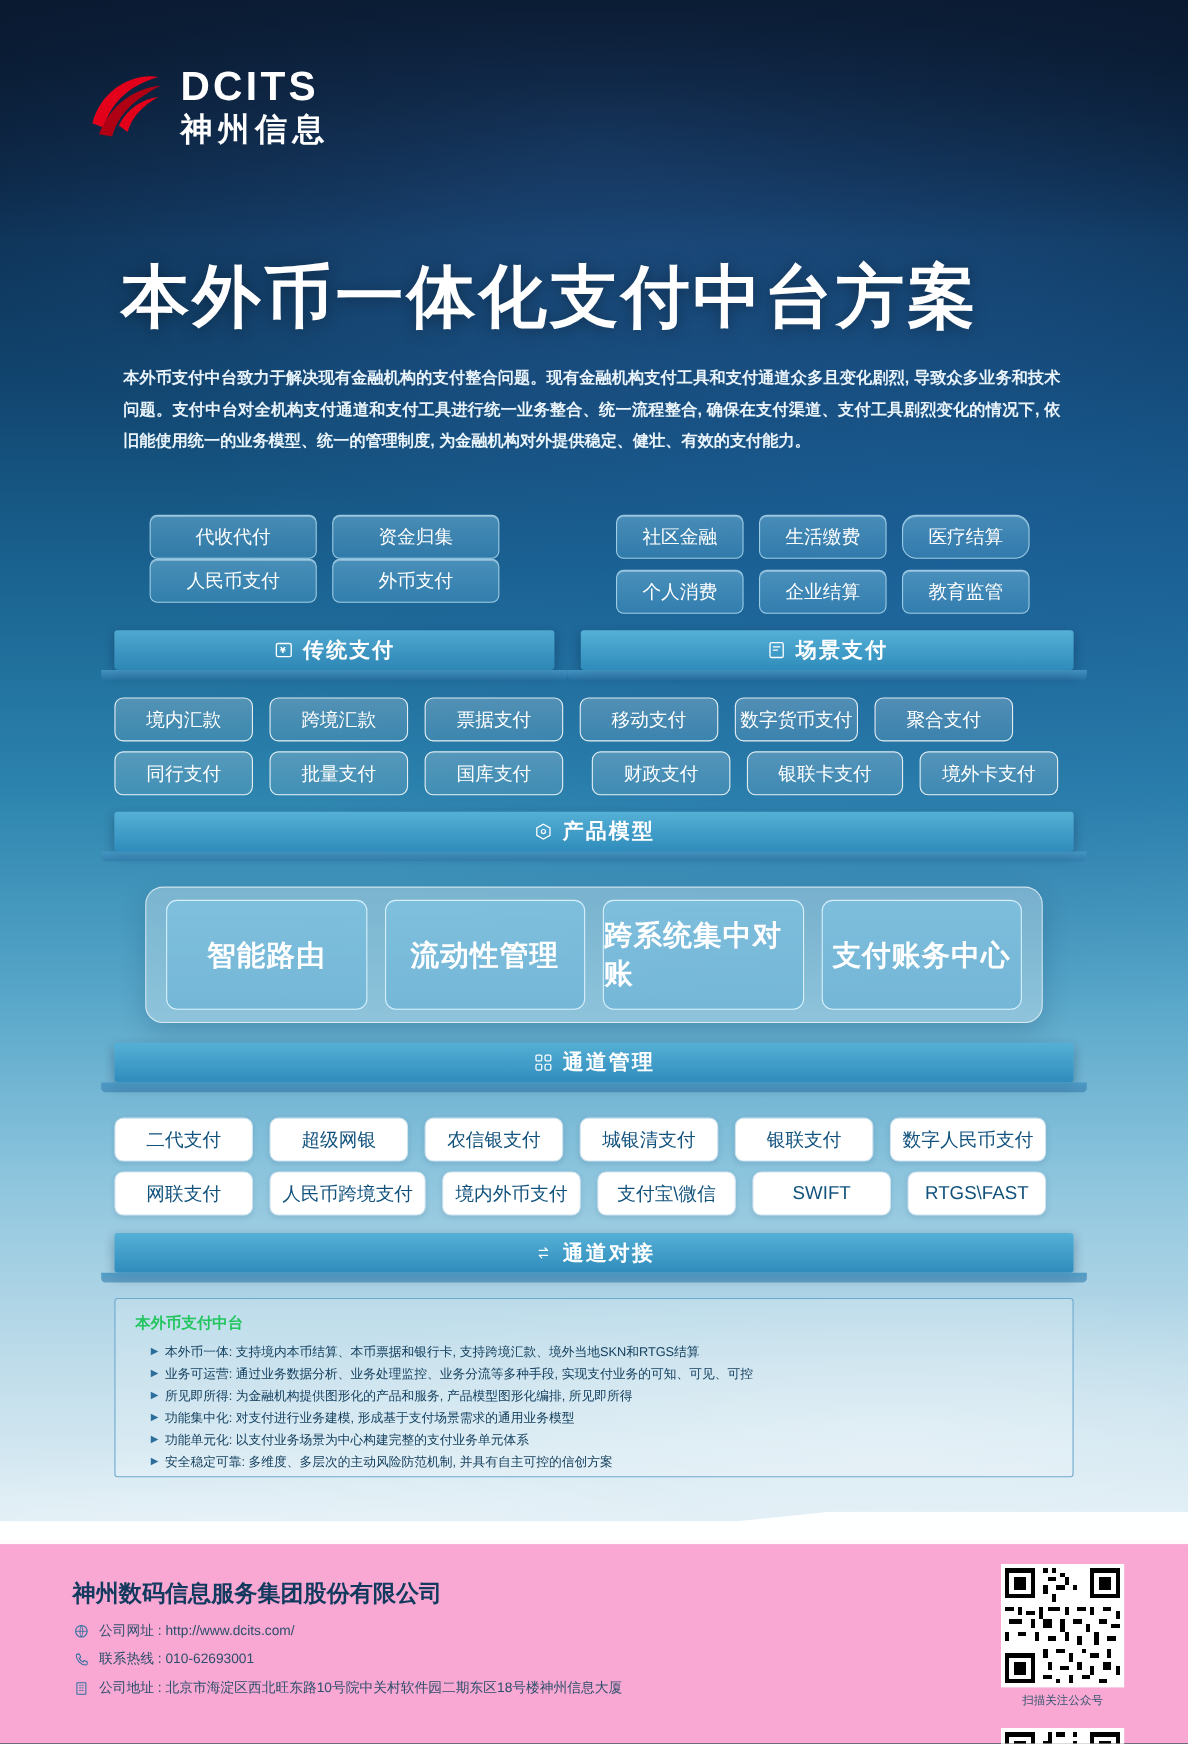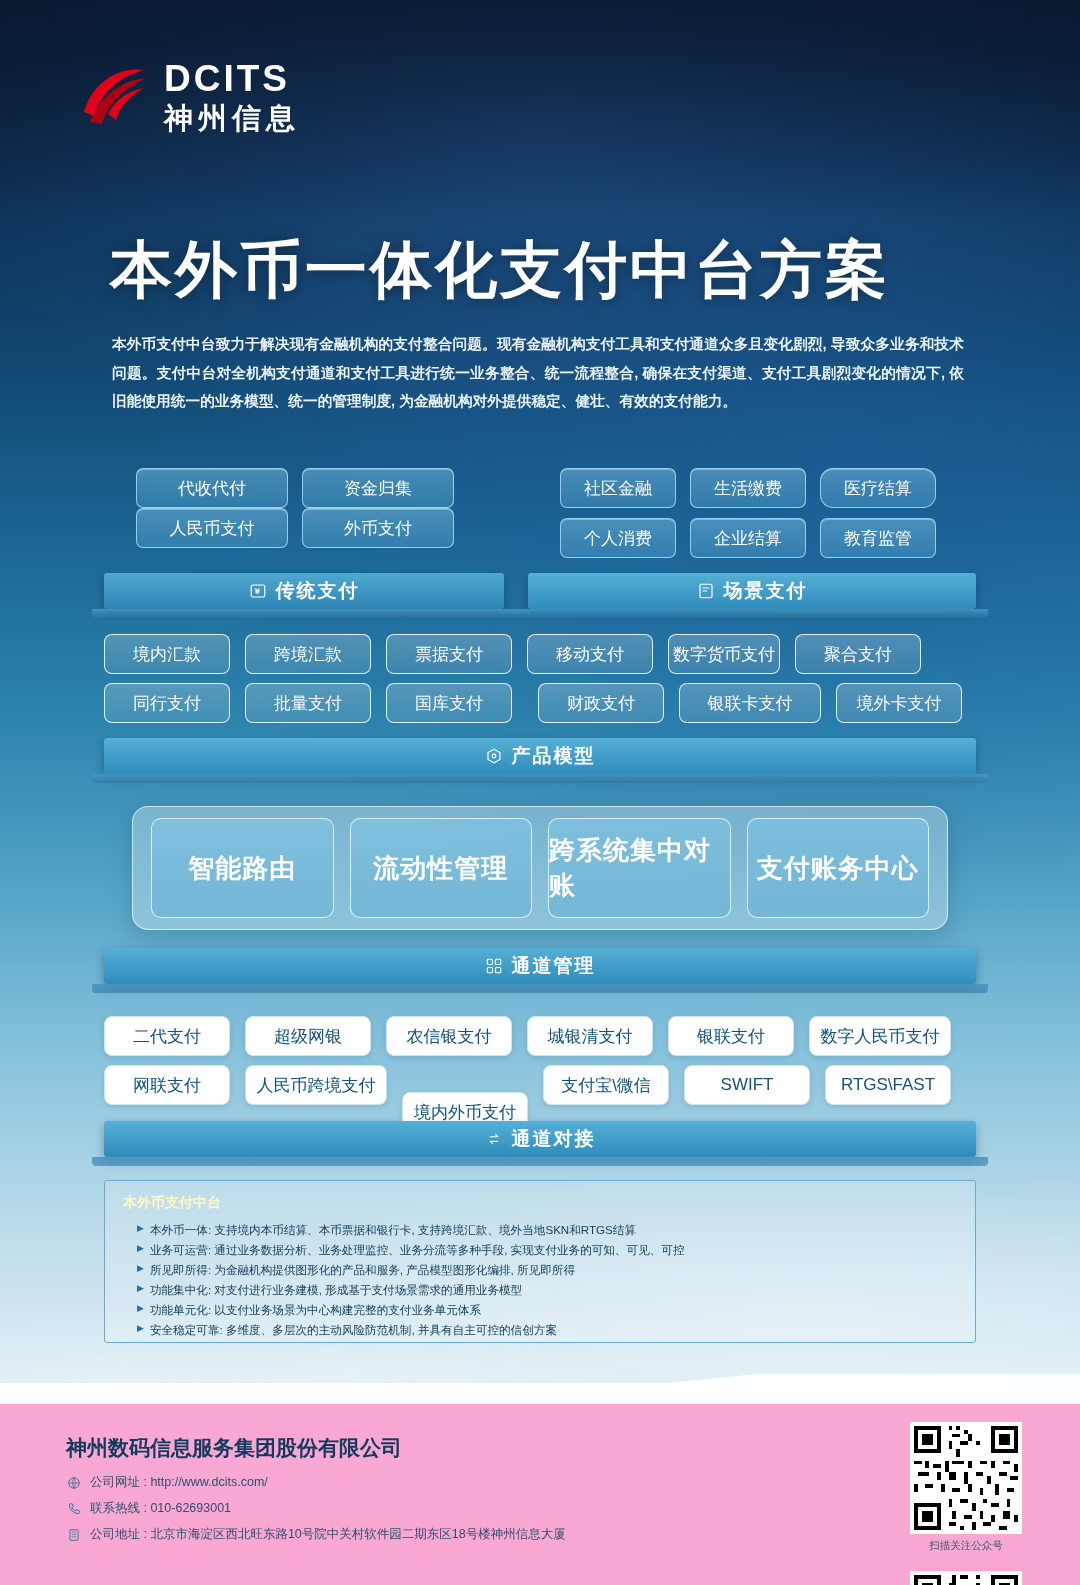--- a/index.html
+++ b/index.html
@@ -131,21 +131,21 @@
     color:#ffffff; font-size:26px; font-weight:bold; letter-spacing:1px;
   }
 
   
   .featurebox {
     position:absolute; left:104px; top:1180px; width:872px; height:163px;
     border:1px solid #6ea9cf; border-radius:3px;
     background:rgba(255,255,255,0.18);
     padding:13px 18px;
   }
-  .fb-title { color:#fef9c3; font-size:14px; font-weight:bold; margin-bottom:8px; }
+  .fb-title { color:#22c55e; font-size:14px; font-weight:bold; margin-bottom:8px; }
   .fb-item { color:#14405f; font-size:11.6px; line-height:1.72; display:flex; align-items:flex-start; gap:6px; padding-left:14px;}
   .fb-arrow { color:#2b6e9c; font-size:9px; line-height:1.9; }
 
   
   .footer {
     position:absolute; left:0; right:0; bottom:0; height:185px;
     background:#f9a8d4;
   }
   .footer:before{
     content:""; position:absolute; left:0; right:0; top:-26px; height:30px;
@@ -285,21 +285,21 @@
     <div class="chip b-chip" style="width:126px;">二代支付</div>
     <div class="chip b-chip" style="width:126px;">超级网银</div>
     <div class="chip b-chip" style="width:126px;">农信银支付</div>
     <div class="chip b-chip" style="width:126px;">城银清支付</div>
     <div class="chip b-chip" style="width:126px;">银联支付</div>
     <div class="chip b-chip" style="width:142px;">数字人民币支付</div>
   </div>
   <div style="display:flex; gap:15px;">
     <div class="chip b-chip" style="width:126px;">网联支付</div>
     <div class="chip b-chip" style="width:142px;">人民币跨境支付</div>
-    <div class="chip b-chip" style="width:126px;margin-top:27px;">境内外币支付</div>
+    <div class="chip b-chip" style="width:126px;">境内外币支付</div>
     <div class="chip b-chip" style="width:126px;">支付宝\微信</div>
     <div class="chip b-chip" style="width:126px;text-align:right;">SWIFT</div>
     <div class="chip b-chip" style="width:126px;">RTGS\FAST</div>
   </div>
 </div>
 <div class="slab slab-wide" style="position:absolute; left:104px; top:1121px; width:872px;">
   <span class="ic">
     <svg class="icon-svg" width="18" height="18" viewBox="0 0 24 24">
         <path d="M7 9h10l-3-3M17 15H7l3 3" fill="none" stroke="#fff" stroke-width="1.6" stroke-linecap="round" stroke-linejoin="round"></path>
       </svg>

